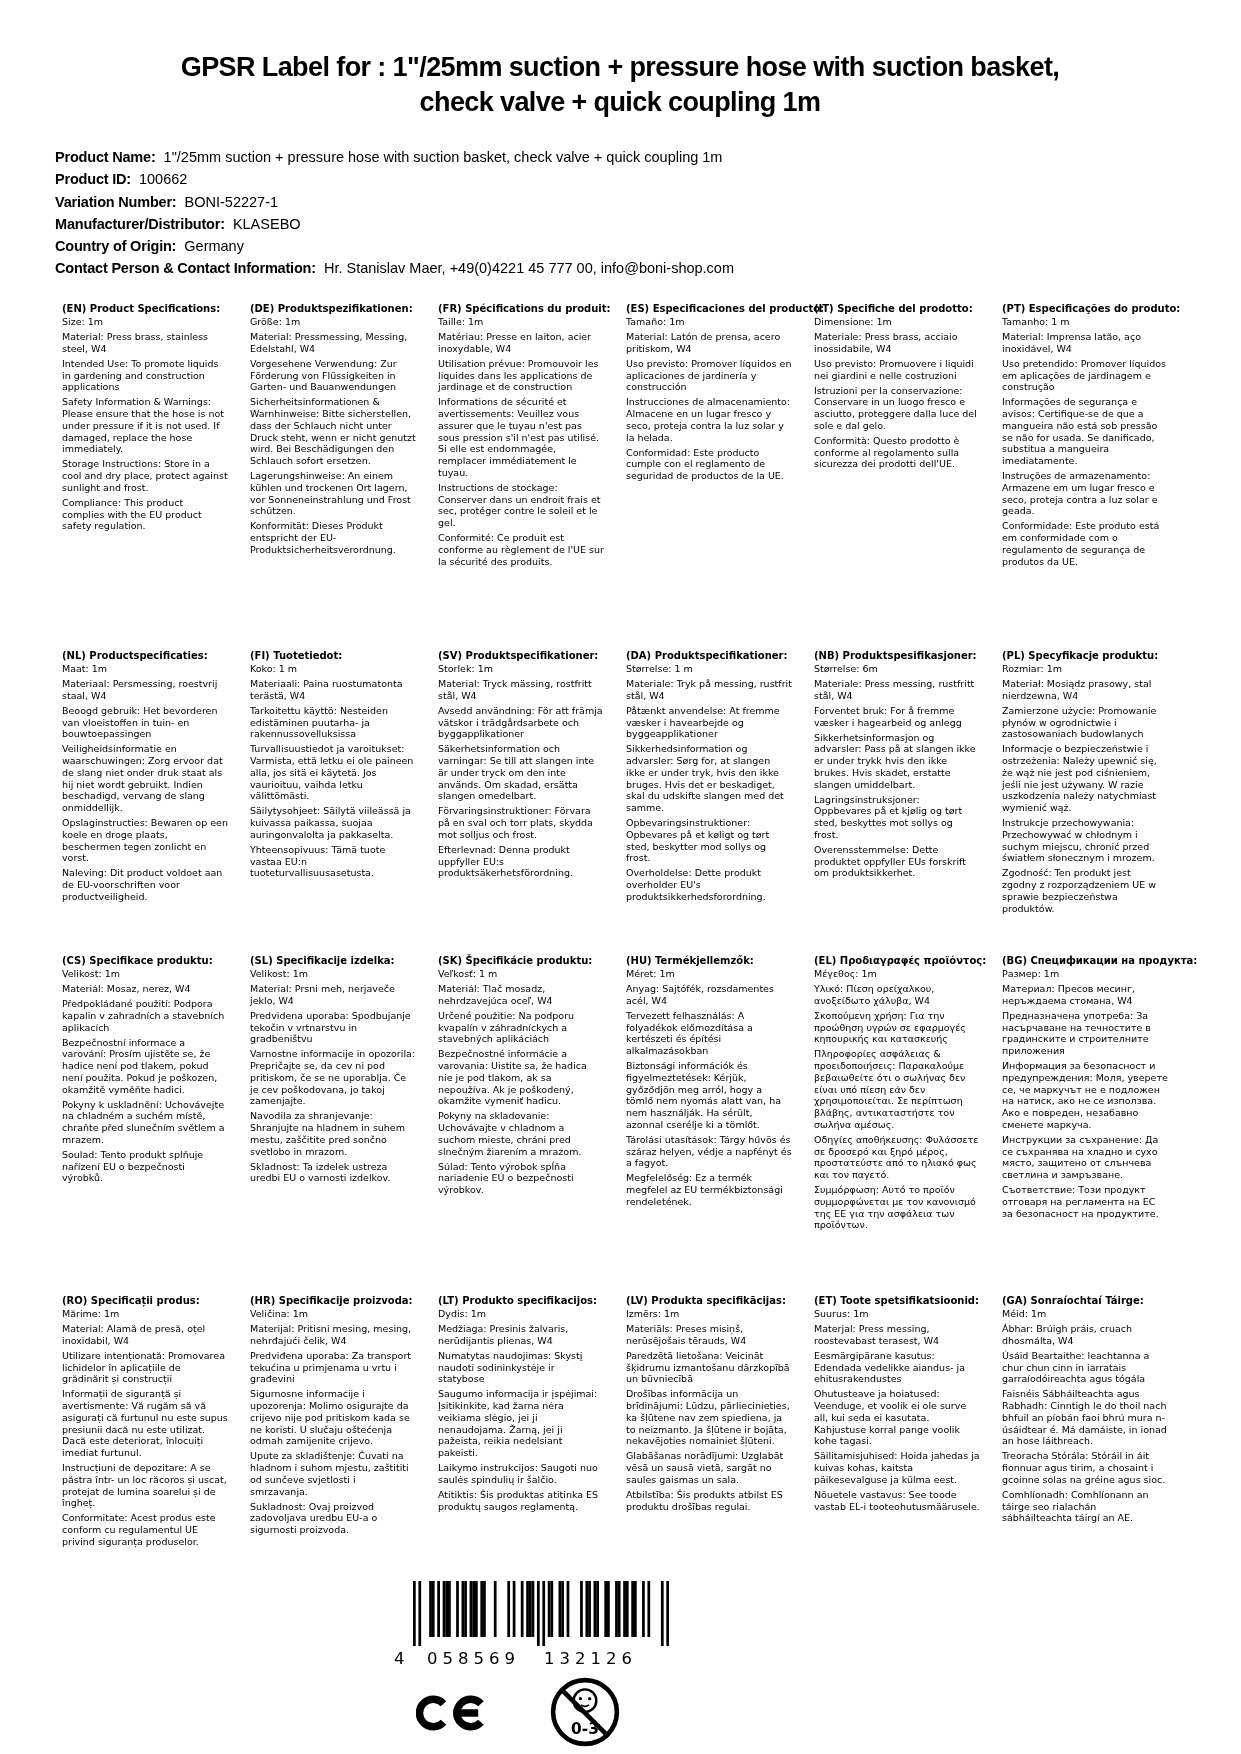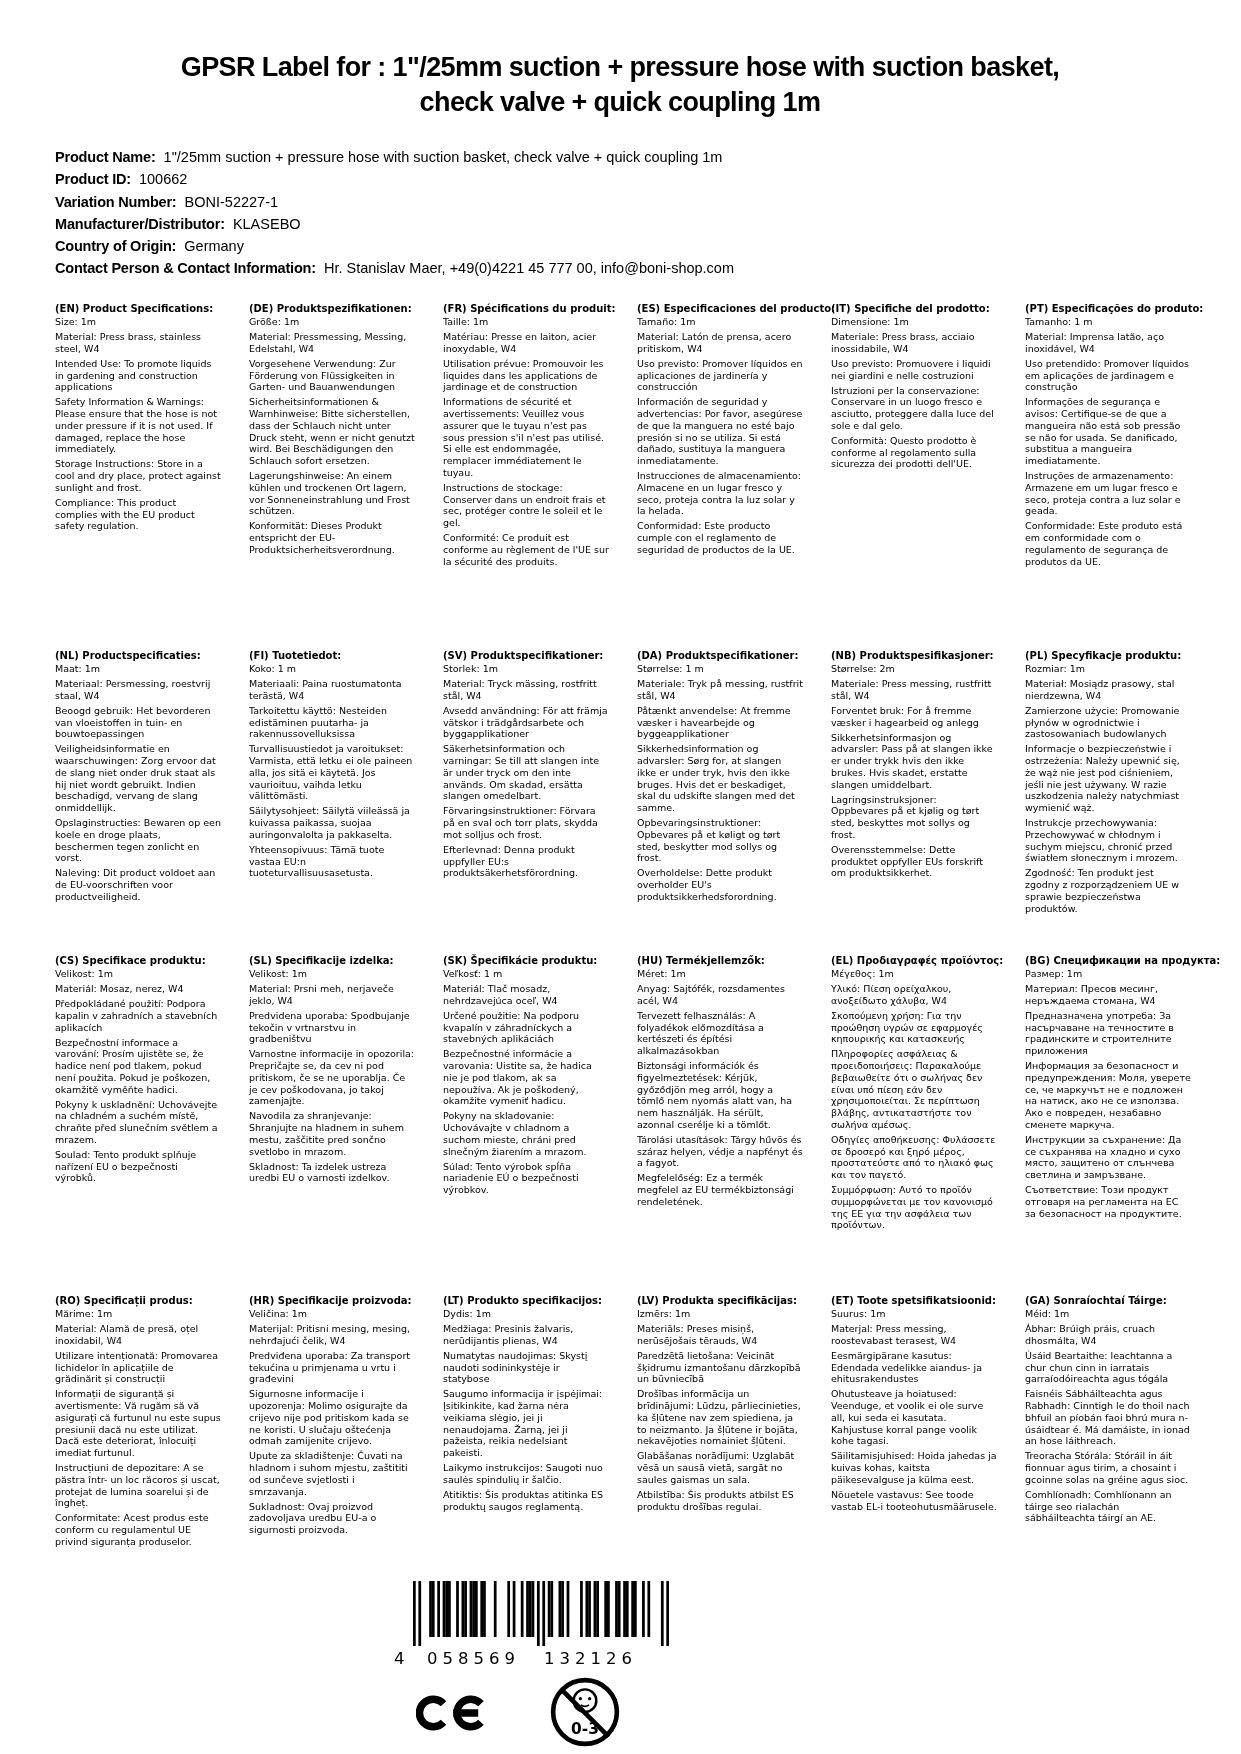--- a/index.html
+++ b/index.html
@@ -10,22 +10,22 @@
   }
   .title {
     position:absolute; top:50px; left:155px; width:930px; text-align:center;
     font-family:"Liberation Sans",sans-serif; font-weight:bold;
     font-size:27px; line-height:35px; letter-spacing:-0.6px;
   }
   .product-info { position:absolute; top:146px; left:55px; font-size:14.5px; line-height:22.3px; }
   .pi-label { font-family:"Liberation Sans",sans-serif; font-weight:bold; letter-spacing:-0.2px; }
   .pi-value { font-family:"Liberation Sans",sans-serif; }
   .lang-grid {
-    position:absolute; top:303px; left:55px; width:1151px;
-    display:grid; grid-template-columns:repeat(6,166px); column-gap:28px;
+    position:absolute; top:303px; left:62px; width:1151px;
+    display:grid; grid-template-columns:repeat(6,166px); column-gap:22px;
     grid-template-rows:347px 305px 340px auto;
   }
   .lang-block { font-size:9.5px; line-height:11.7px; }
   .lang-header { font-weight:bold; font-size:10px; white-space:nowrap; margin-bottom:1px; }
   .lang-block p { margin:0 0 3.5px 0; }
   .lang-block p.first { margin-bottom:3.5px; }
   .barcode { position:absolute; left:413px; top:1581px; width:256px; }
   .barcode svg { display:block; }
   .barcode-digits { position:relative; height:20px; font-size:16.5px; font-family:"DejaVu Sans",sans-serif; }
   .d-first { position:absolute; left:-19px; top:0; }
@@ -76,21 +76,20 @@
         <p>Utilisation prévue: Promouvoir les liquides dans les applications de jardinage et de construction</p>
         <p>Informations de sécurité et avertissements: Veuillez vous assurer que le tuyau n'est pas sous pression s'il n'est pas utilisé. Si elle est endommagée, remplacer immédiatement le tuyau.</p>
         <p>Instructions de stockage: Conserver dans un endroit frais et sec, protéger contre le soleil et le gel.</p>
         <p>Conformité: Ce produit est conforme au règlement de l'UE sur la sécurité des produits.</p>
       </div>
       <div class="lang-block">
         <div class="lang-header">(ES) Especificaciones del producto:</div>
         <p class="first">Tamaño: 1m</p>
         <p>Material: Latón de prensa, acero pritiskom, W4</p>
         <p>Uso previsto: Promover líquidos en aplicaciones de jardinería y construcción</p>
-        <p>Información de seguridad y advertencias: Por favor, asegúrese de que la manguera no esté bajo presión si no se utiliza. Si está dañado, sustituya la manguera inmediatamente.</p>
         <p>Instrucciones de almacenamiento: Almacene en un lugar fresco y seco, proteja contra la luz solar y la helada.</p>
         <p>Conformidad: Este producto cumple con el reglamento de seguridad de productos de la UE.</p>
       </div>
       <div class="lang-block">
         <div class="lang-header">(IT) Specifiche del prodotto:</div>
         <p class="first">Dimensione: 1m</p>
         <p>Materiale: Press brass, acciaio inossidabile, W4</p>
         <p>Uso previsto: Promuovere i liquidi nei giardini e nelle costruzioni</p>
         <p>Istruzioni per la conservazione: Conservare in un luogo fresco e asciutto, proteggere dalla luce del sole e dal gelo.</p>
         <p>Conformità: Questo prodotto è conforme al regolamento sulla sicurezza dei prodotti dell'UE.</p>
@@ -135,21 +134,21 @@
         <div class="lang-header">(DA) Produktspecifikationer:</div>
         <p class="first">Størrelse: 1 m</p>
         <p>Materiale: Tryk på messing, rustfrit stål, W4</p>
         <p>Påtænkt anvendelse: At fremme væsker i havearbejde og byggeapplikationer</p>
         <p>Sikkerhedsinformation og advarsler: Sørg for, at slangen ikke er under tryk, hvis den ikke bruges. Hvis det er beskadiget, skal du udskifte slangen med det samme.</p>
         <p>Opbevaringsinstruktioner: Opbevares på et køligt og tørt sted, beskytter mod sollys og frost.</p>
         <p>Overholdelse: Dette produkt overholder EU's produktsikkerhedsforordning.</p>
       </div>
       <div class="lang-block">
         <div class="lang-header">(NB) Produktspesifikasjoner:</div>
-        <p class="first">Størrelse: 2m</p>
+        <p class="first">Størrelse: 6m</p>
         <p>Materiale: Press messing, rustfritt stål, W4</p>
         <p>Forventet bruk: For å fremme væsker i hagearbeid og anlegg</p>
         <p>Sikkerhetsinformasjon og advarsler: Pass på at slangen ikke er under trykk hvis den ikke brukes. Hvis skadet, erstatte slangen umiddelbart.</p>
         <p>Lagringsinstruksjoner: Oppbevares på et kjølig og tørt sted, beskyttes mot sollys og frost.</p>
         <p>Overensstemmelse: Dette produktet oppfyller EUs forskrift om produktsikkerhet.</p>
       </div>
       <div class="lang-block">
         <div class="lang-header">(PL) Specyfikacje produktu:</div>
         <p class="first">Rozmiar: 1m</p>
         <p>Materiał: Mosiądz prasowy, stal nierdzewna, W4</p>

